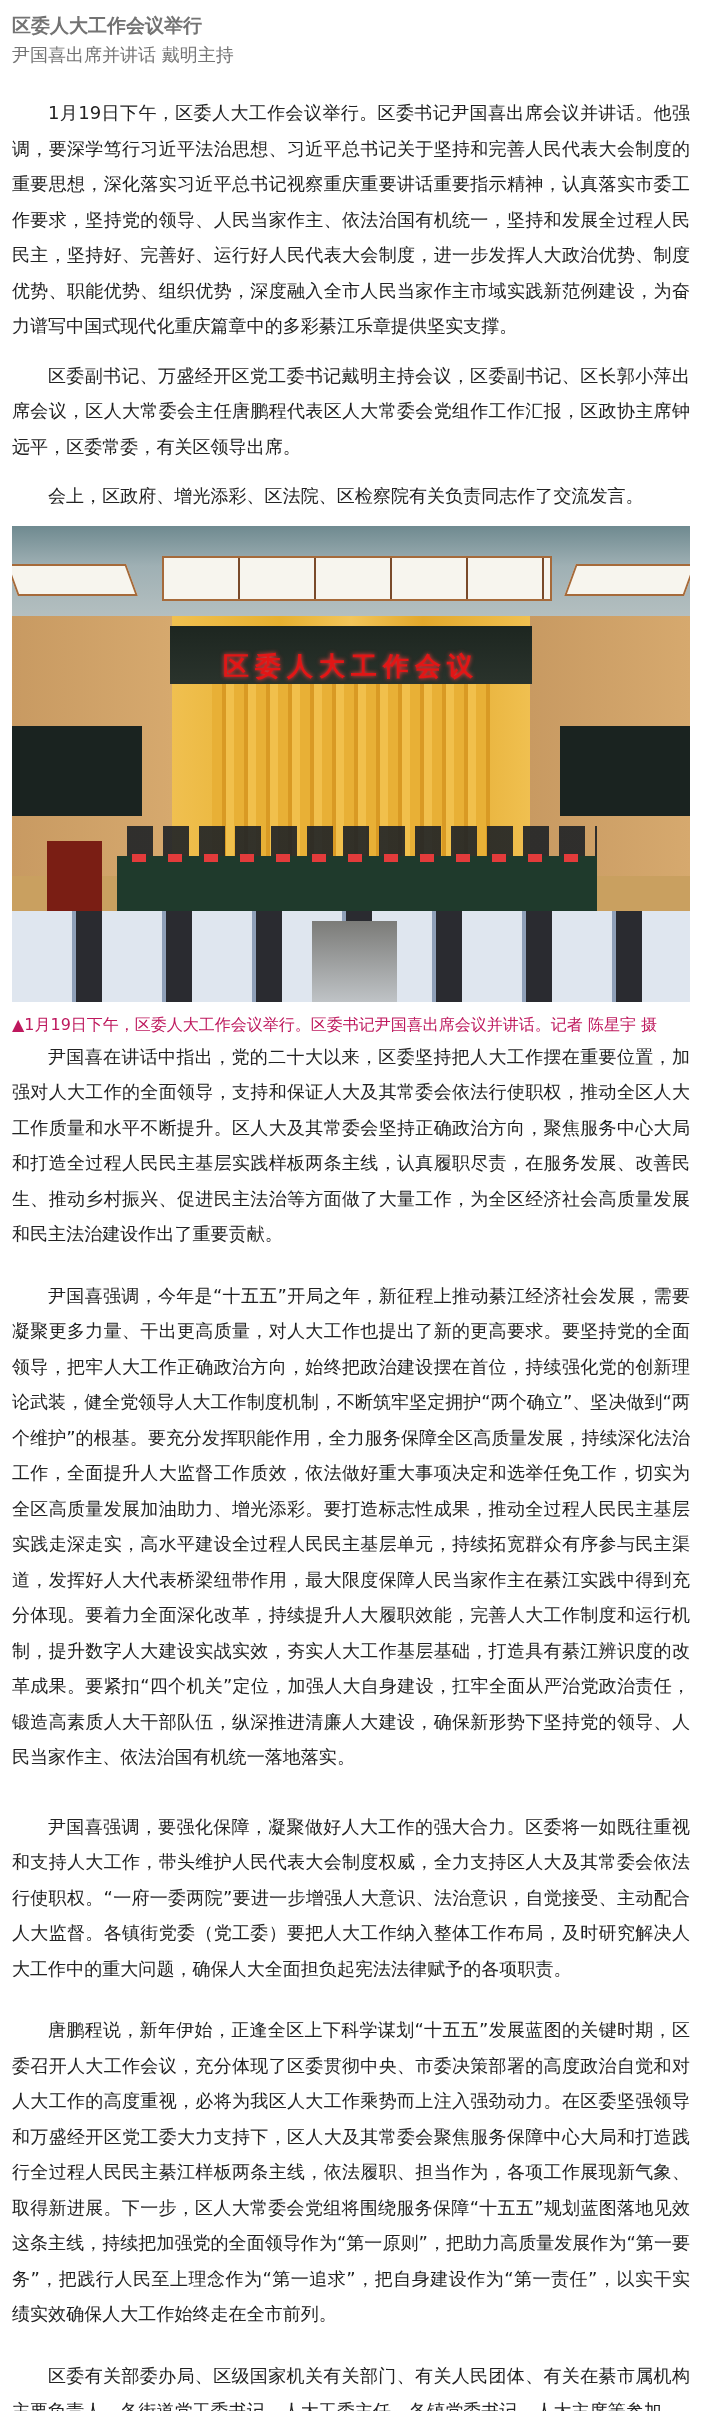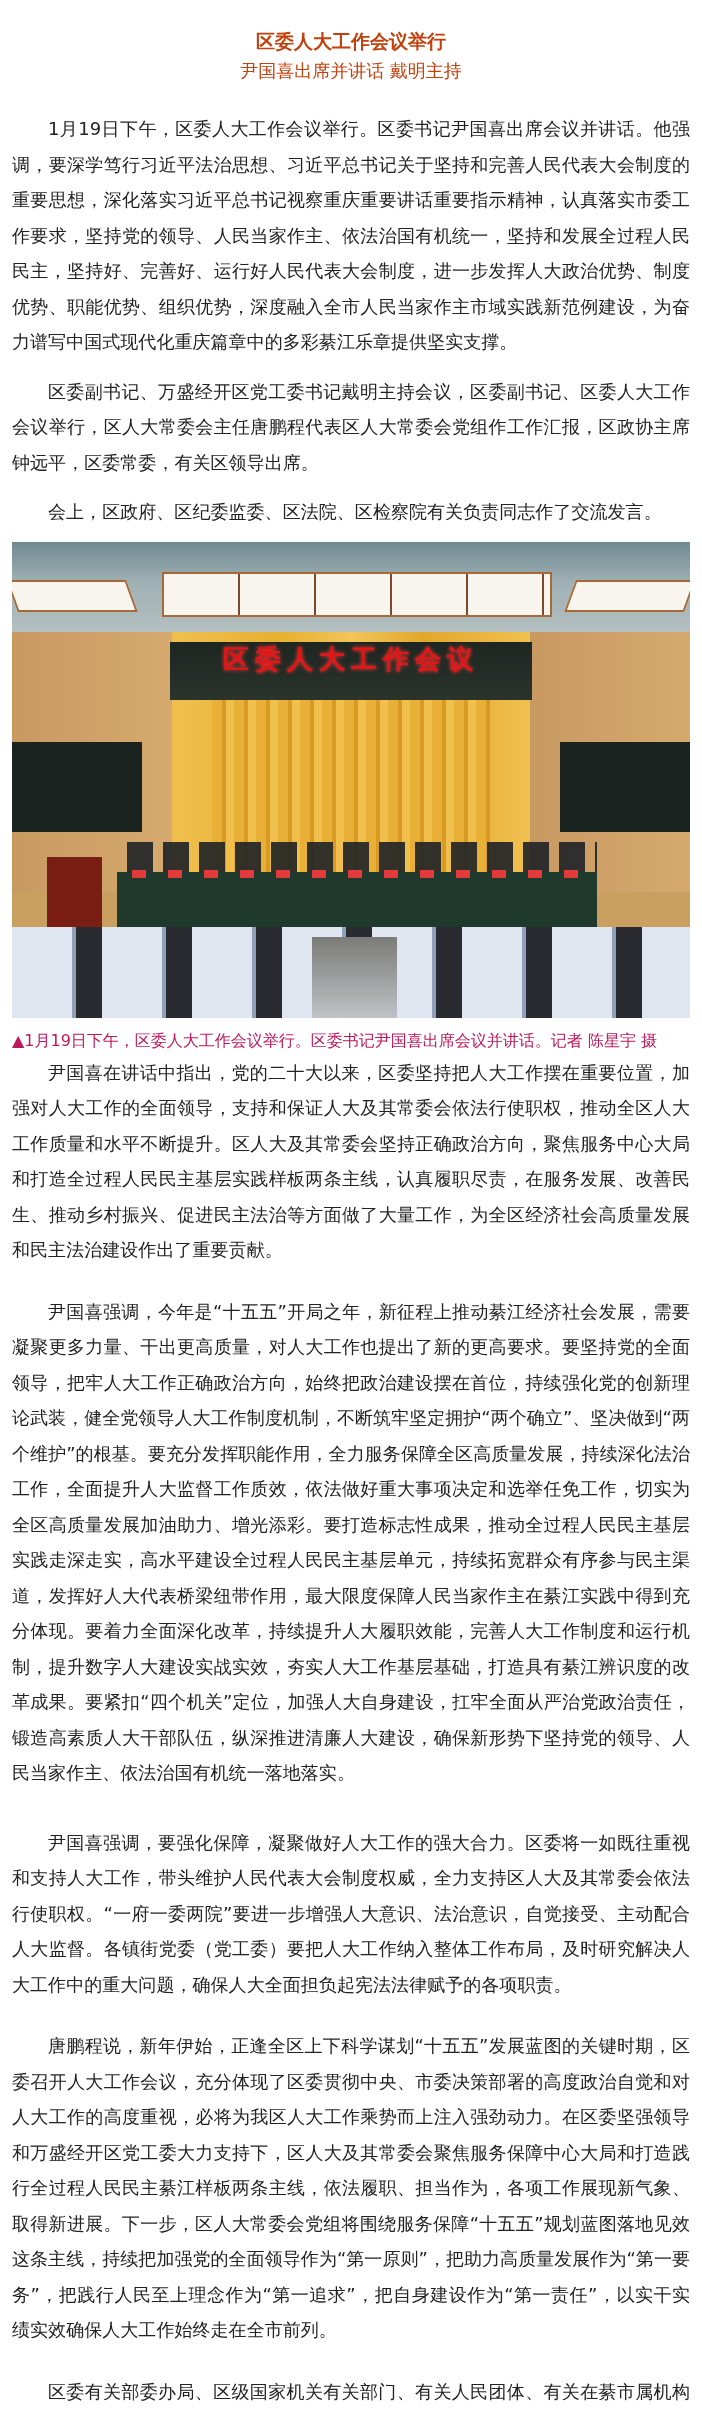--- a/index.html
+++ b/index.html
@@ -6,23 +6,22 @@
   html, body { background: #ffffff; }
   body {
     width: 702px;
     height: 2411px;
     overflow: hidden;
     font-family: "DejaVu Sans", "Liberation Sans", sans-serif;
     color: #222222;
   }
   .article { padding: 0 12px; }
   .headline {
-    text-align: center;
-    color: #c2410c;
-    padding-top: 28px;
+    color: #737373;
+    padding-top: 12px;
   }
   .headline .main {
     font-size: 19px;
     font-weight: bold;
     line-height: 26px;
     height: 28px;
   }
   .headline .sub {
     font-size: 18px;
     line-height: 30px;
@@ -74,21 +73,21 @@
     position: absolute; left: 160px; top: 90px; width: 358px; height: 250px;
     background: linear-gradient(90deg, #f0c050, #e6b030 30%, #f2c55a 50%, #e2a82c 70%, #f0c050);
   }
   .curtain {
     position: absolute; left: 200px; top: 150px; width: 278px; height: 190px;
     background: repeating-linear-gradient(90deg, #e8b036 0 10px, #d99a24 10px 14px, #f1c04c 14px 22px);
   }
   .banner {
     position: absolute; left: 158px; top: 100px; width: 362px; height: 58px;
     background: linear-gradient(#1d2620, #2a332c);
-    display: flex; align-items: flex-start; justify-content: center;
+    display: flex; align-items: flex-end; justify-content: center;
   }
   .banner-text {
     color: #e21616; font-family: "DejaVu Serif", "Liberation Serif", serif;
     font-weight: bold; font-size: 26px; letter-spacing: 6px;
     text-shadow: 0 0 4px #ff3b3b;
   }
   .podium-table {
     position: absolute; left: 105px; top: 330px; width: 480px; height: 65px;
     background: #1f3a2c;
   }
@@ -126,22 +125,22 @@
 <body>
 
 <div class="article">
 
   <header class="headline">
     <h1 class="main">区委人大工作会议举行</h1>
     <div class="sub">尹国喜出席并讲话 戴明主持</div>
   </header>
 
   <p class="para p1">1月19日下午，区委人大工作会议举行。区委书记尹国喜出席会议并讲话。他强调，要深学笃行习近平法治思想、习近平总书记关于坚持和完善人民代表大会制度的重要思想，深化落实习近平总书记视察重庆重要讲话重要指示精神，认真落实市委工作要求，坚持党的领导、人民当家作主、依法治国有机统一，坚持和发展全过程人民民主，坚持好、完善好、运行好人民代表大会制度，进一步发挥人大政治优势、制度优势、职能优势、组织优势，深度融入全市人民当家作主市域实践新范例建设，为奋力谱写中国式现代化重庆篇章中的多彩綦江乐章提供坚实支撑。</p>
-  <p class="para p2">区委副书记、万盛经开区党工委书记戴明主持会议，区委副书记、区委人大工作会议举行，区人大常委会主任唐鹏程代表区人大常委会党组作工作汇报，区政协主席钟远平，区委常委，有关区领导出席。</p>
-  <p class="para p3">会上，区政府、区纪委监委、区法院、区检察院有关负责同志作了交流发言。</p>
+  <p class="para p2">区委副书记、万盛经开区党工委书记戴明主持会议，区委副书记、区长郭小萍出席会议，区人大常委会主任唐鹏程代表区人大常委会党组作工作汇报，区政协主席钟远平，区委常委，有关区领导出席。</p>
+  <p class="para p3">会上，区政府、增光添彩、区法院、区检察院有关负责同志作了交流发言。</p>
 
   <figure>
     <div class="photo">
       <div class="ceiling"></div>
       <div class="light-panel left"></div>
       <div class="light-panel center"></div>
       <div class="light-panel right"></div>
       <div class="wall-left"></div>
       <div class="wall-right"></div>
       <div class="screen left"></div>

